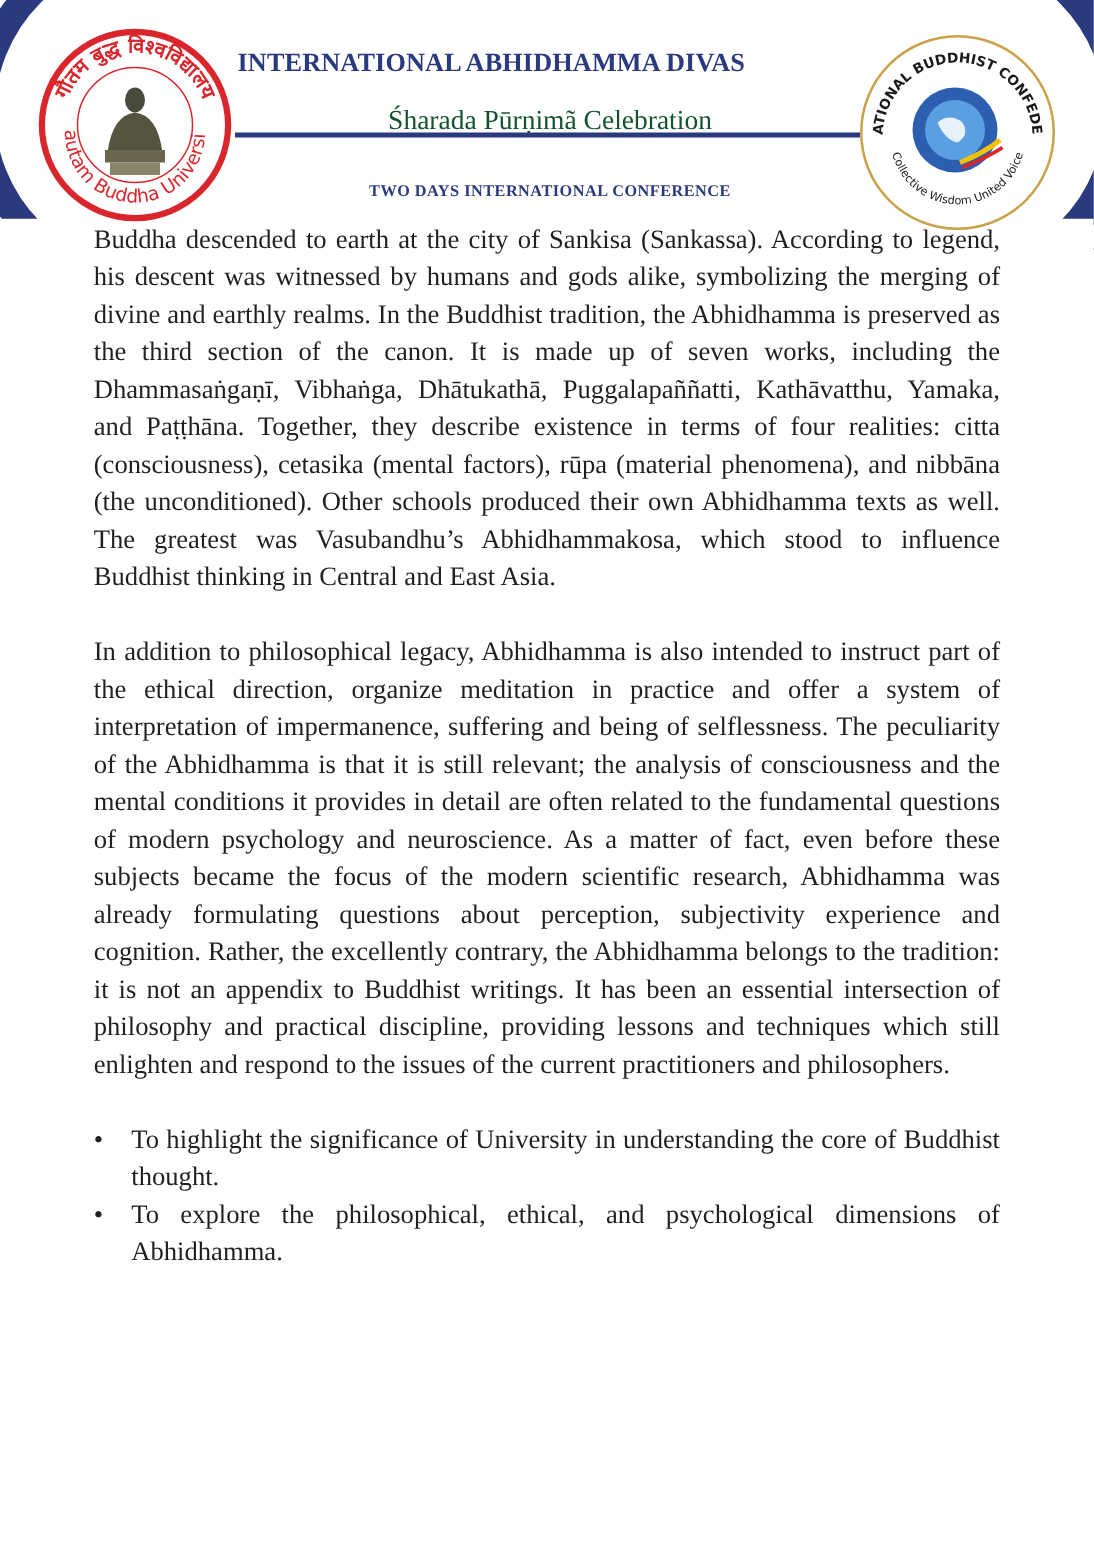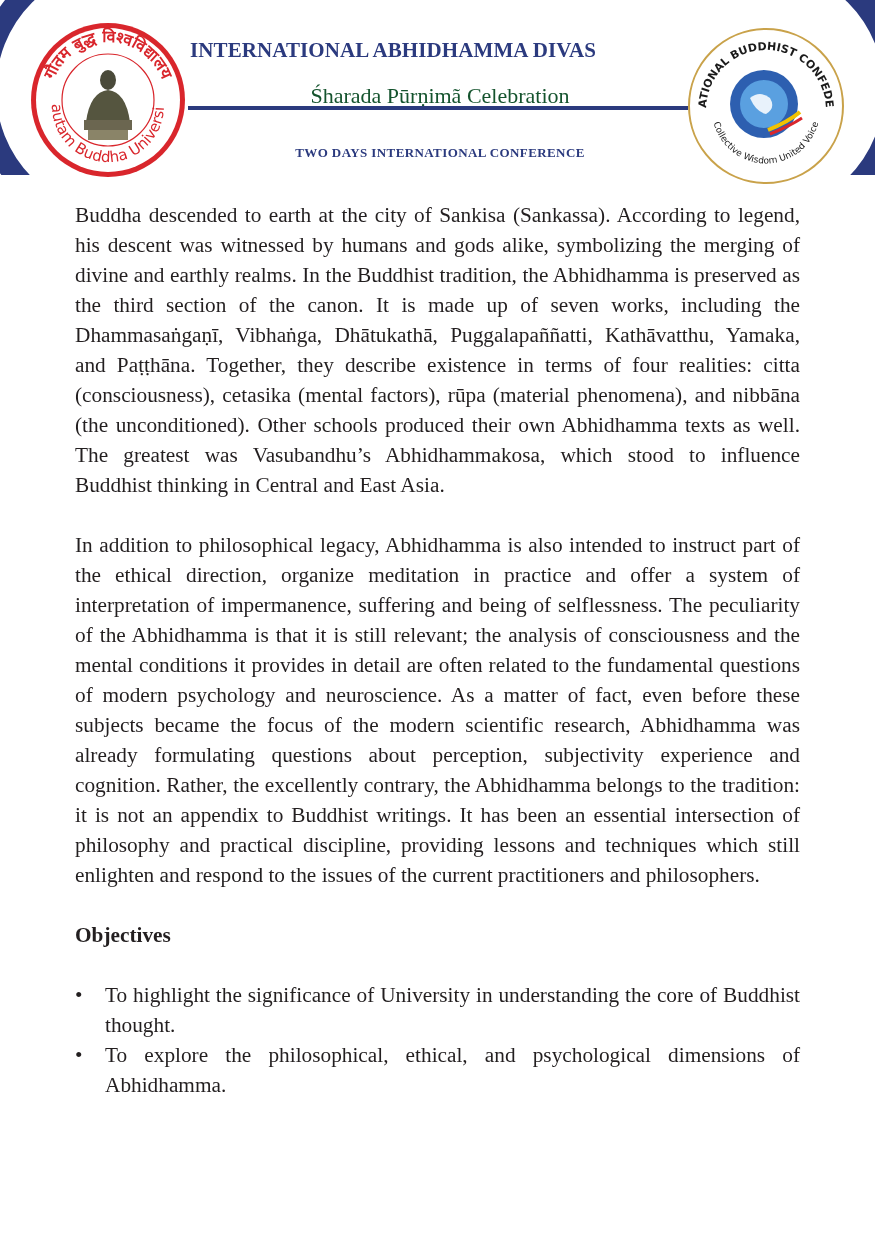--- a/index.html
+++ b/index.html
@@ -8,21 +8,21 @@
   .arcs { position: absolute; left: 0; top: 0; width: 875px; height: 200px; }
 
   .header-title { position: absolute; left: 190px; width: 500px; top: 38px; text-align: left; font-weight: bold; font-size: 21px; color: #2b3a7e; letter-spacing: 0.1px; }
   .header-sub { position: absolute; left: 190px; width: 500px; top: 83px; text-align: center; font-size: 22px; color: #14532d; }
   .header-rule { position: absolute; left: 188px; top: 106px; width: 500px; height: 4px; background: #2b3a7e; }
   .header-conf { position: absolute; left: 190px; width: 500px; top: 121px; text-align: center; font-weight: bold; font-size: 13px; color: #2b3a7e; letter-spacing: 0.4px; margin-top: 24px; }
 
   .logo-left { position: absolute; left: 30px; top: 22px; width: 156px; height: 156px; }
   .logo-right { position: absolute; left: 688px; top: 28px; width: 156px; height: 156px; }
 
-  .content { position: absolute; left: 75px; top: 200px; width: 725px; font-size: 21.3px; line-height: 30px; text-align: justify; }
+  .content { position: absolute; left: 75px; top: 176px; width: 725px; font-size: 21.3px; line-height: 30px; text-align: justify; }
   .content p { margin: 0 0 30px 0; }
   .objectives-heading { font-weight: bold; margin: 0 0 30px 0; }
   ul.objectives { list-style: none; margin: 0; padding: 0; }
   ul.objectives li { position: relative; padding-left: 30px; margin: 0; }
   ul.objectives li .bullet { position: absolute; left: 0; top: 0; }
 </style>
 </head>
 <body>
 
 <svg class="arcs" viewBox="0 0 875 200">
@@ -73,21 +73,20 @@
     <circle cx="76" cy="76" r="24" fill="#5aa0e0"></circle>
     <path d="M 62 70 Q 72 62 82 70 Q 88 80 78 86 Q 68 84 62 70 Z" fill="#e8f2fb"></path>
     <path d="M 80 102 Q 100 94 112 84" stroke="#f2c200" stroke-width="4" fill="none"></path>
     <path d="M 82 106 Q 102 98 114 90" stroke="#d9262c" stroke-width="3" fill="none"></path>
   </g>
 </svg>
 
 <div class="content">
   <p>Buddha descended to earth at the city of Sankisa (Sankassa). According to legend, his descent was witnessed by humans and gods alike, symbolizing the merging of divine and earthly realms. In the Buddhist tradition, the Abhidhamma is preserved as the third section of the canon. It is made up of seven works, including the Dhammasaṅgaṇī, Vibhaṅga, Dhātukathā, Puggalapaññatti, Kathāvatthu, Yamaka, and Paṭṭhāna. Together, they describe existence in terms of four realities: citta (consciousness), cetasika (mental factors), rūpa (material phenomena), and nibbāna (the unconditioned). Other schools produced their own Abhidhamma texts as well. The greatest was Vasubandhu’s Abhidhammakosa, which stood to influence Buddhist thinking in Central and East Asia.</p>
   <p>In addition to philosophical legacy, Abhidhamma is also intended to instruct part of the ethical direction, organize meditation in practice and offer a system of interpretation of impermanence, suffering and being of selflessness. The peculiarity of the Abhidhamma is that it is still relevant; the analysis of consciousness and the mental conditions it provides in detail are often related to the fundamental questions of modern psychology and neuroscience. As a matter of fact, even before these subjects became the focus of the modern scientific research, Abhidhamma was already formulating questions about perception, subjectivity experience and cognition. Rather, the excellently contrary, the Abhidhamma belongs to the tradition: it is not an appendix to Buddhist writings. It has been an essential intersection of philosophy and practical discipline, providing lessons and techniques which still enlighten and respond to the issues of the current practitioners and philosophers.</p>
-  <div class="objectives-heading">Objectives</div>
   <ul class="objectives">
     <li>
       <span class="bullet">•</span>
       <span>To highlight the significance of University in understanding the core of Buddhist thought.</span>
     </li>
     <li>
       <span class="bullet">•</span>
       <span>To explore the philosophical, ethical, and psychological dimensions of Abhidhamma.</span>
     </li>
   </ul>

